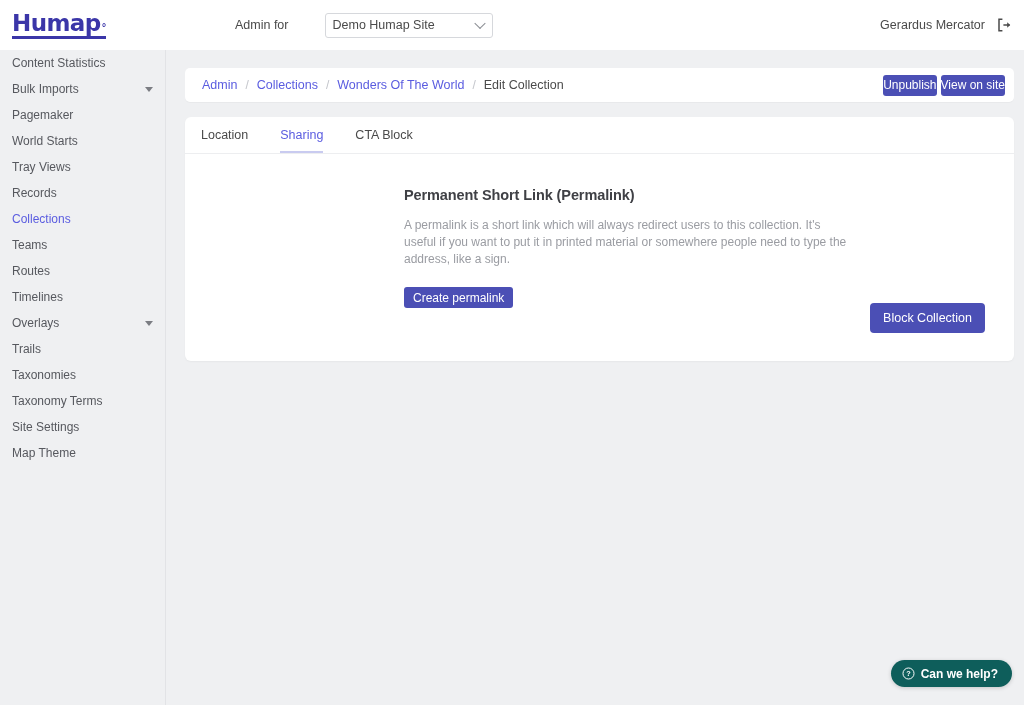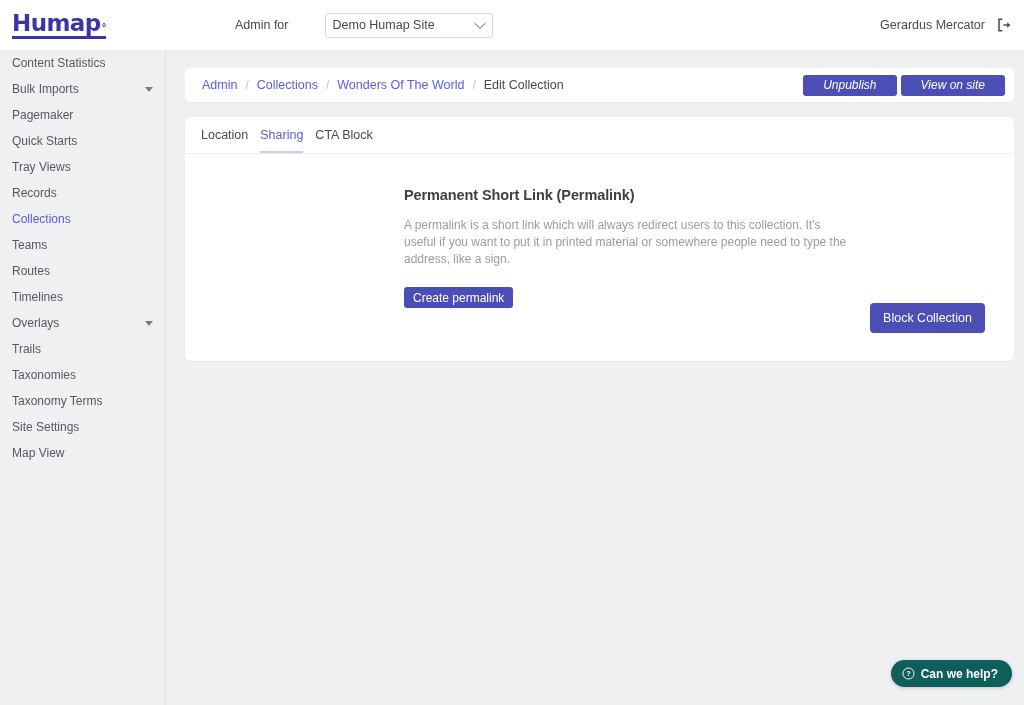--- a/index.html
+++ b/index.html
@@ -166,38 +166,38 @@
   .btn {
     font-family: "Liberation Sans", sans-serif;
     border: none;
     border-radius: 3px;
     background: #4b4fb5;
     color: #ffffff;
     font-size: 12px;
     cursor: pointer;
     white-space: nowrap;
   }
-  .btn-sm { height: 21px; padding: 0 20px; font-style: italic; }
+  .btn-sm { height: 21px; padding: 0 0; }
 
   .panel {
     margin-top: 15px;
     background: #ffffff;
     border-radius: 6px;
     height: 244px;
     box-shadow: 0 1px 2px rgba(0,0,0,0.04);
     position: relative;
   }
 
   .tabs {
     height: 37px;
     border-bottom: 1px solid #edeef0;
     display: flex;
     align-items: flex-end;
     padding: 0 16px;
-    gap: 12px;
+    gap: 32px;
   }
   .tab {
     font-size: 12.5px;
     color: #4a4a4a;
     cursor: pointer;
     padding-bottom: 9px;
     border-bottom: 2.5px solid transparent;
     white-space: nowrap;
   }
   .tab.active {
@@ -292,21 +292,21 @@
         <span>Content Statistics</span>
       </div>
       <div class="side-item">
         <span>Bulk Imports</span>
         <span class="side-caret"></span>
       </div>
       <div class="side-item">
         <span>Pagemaker</span>
       </div>
       <div class="side-item">
-        <span>Quick Starts</span>
+        <span>World Starts</span>
       </div>
       <div class="side-item">
         <span>Tray Views</span>
       </div>
       <div class="side-item">
         <span>Records</span>
       </div>
       <div class="side-item active">
         <span>Collections</span>
       </div>
@@ -329,21 +329,21 @@
       <div class="side-item">
         <span>Taxonomies</span>
       </div>
       <div class="side-item">
         <span>Taxonomy Terms</span>
       </div>
       <div class="side-item">
         <span>Site Settings</span>
       </div>
       <div class="side-item">
-        <span>Map View</span>
+        <span>Map Theme</span>
       </div>
     </div>
 </div>
 
 <div class="main">
 
   <div class="breadcrumb-bar">
     <div id="breadcrumb" style="display:flex;align-items:center;">
         <span class="crumb">Admin</span>
         <span class="crumb-sep">/</span>

